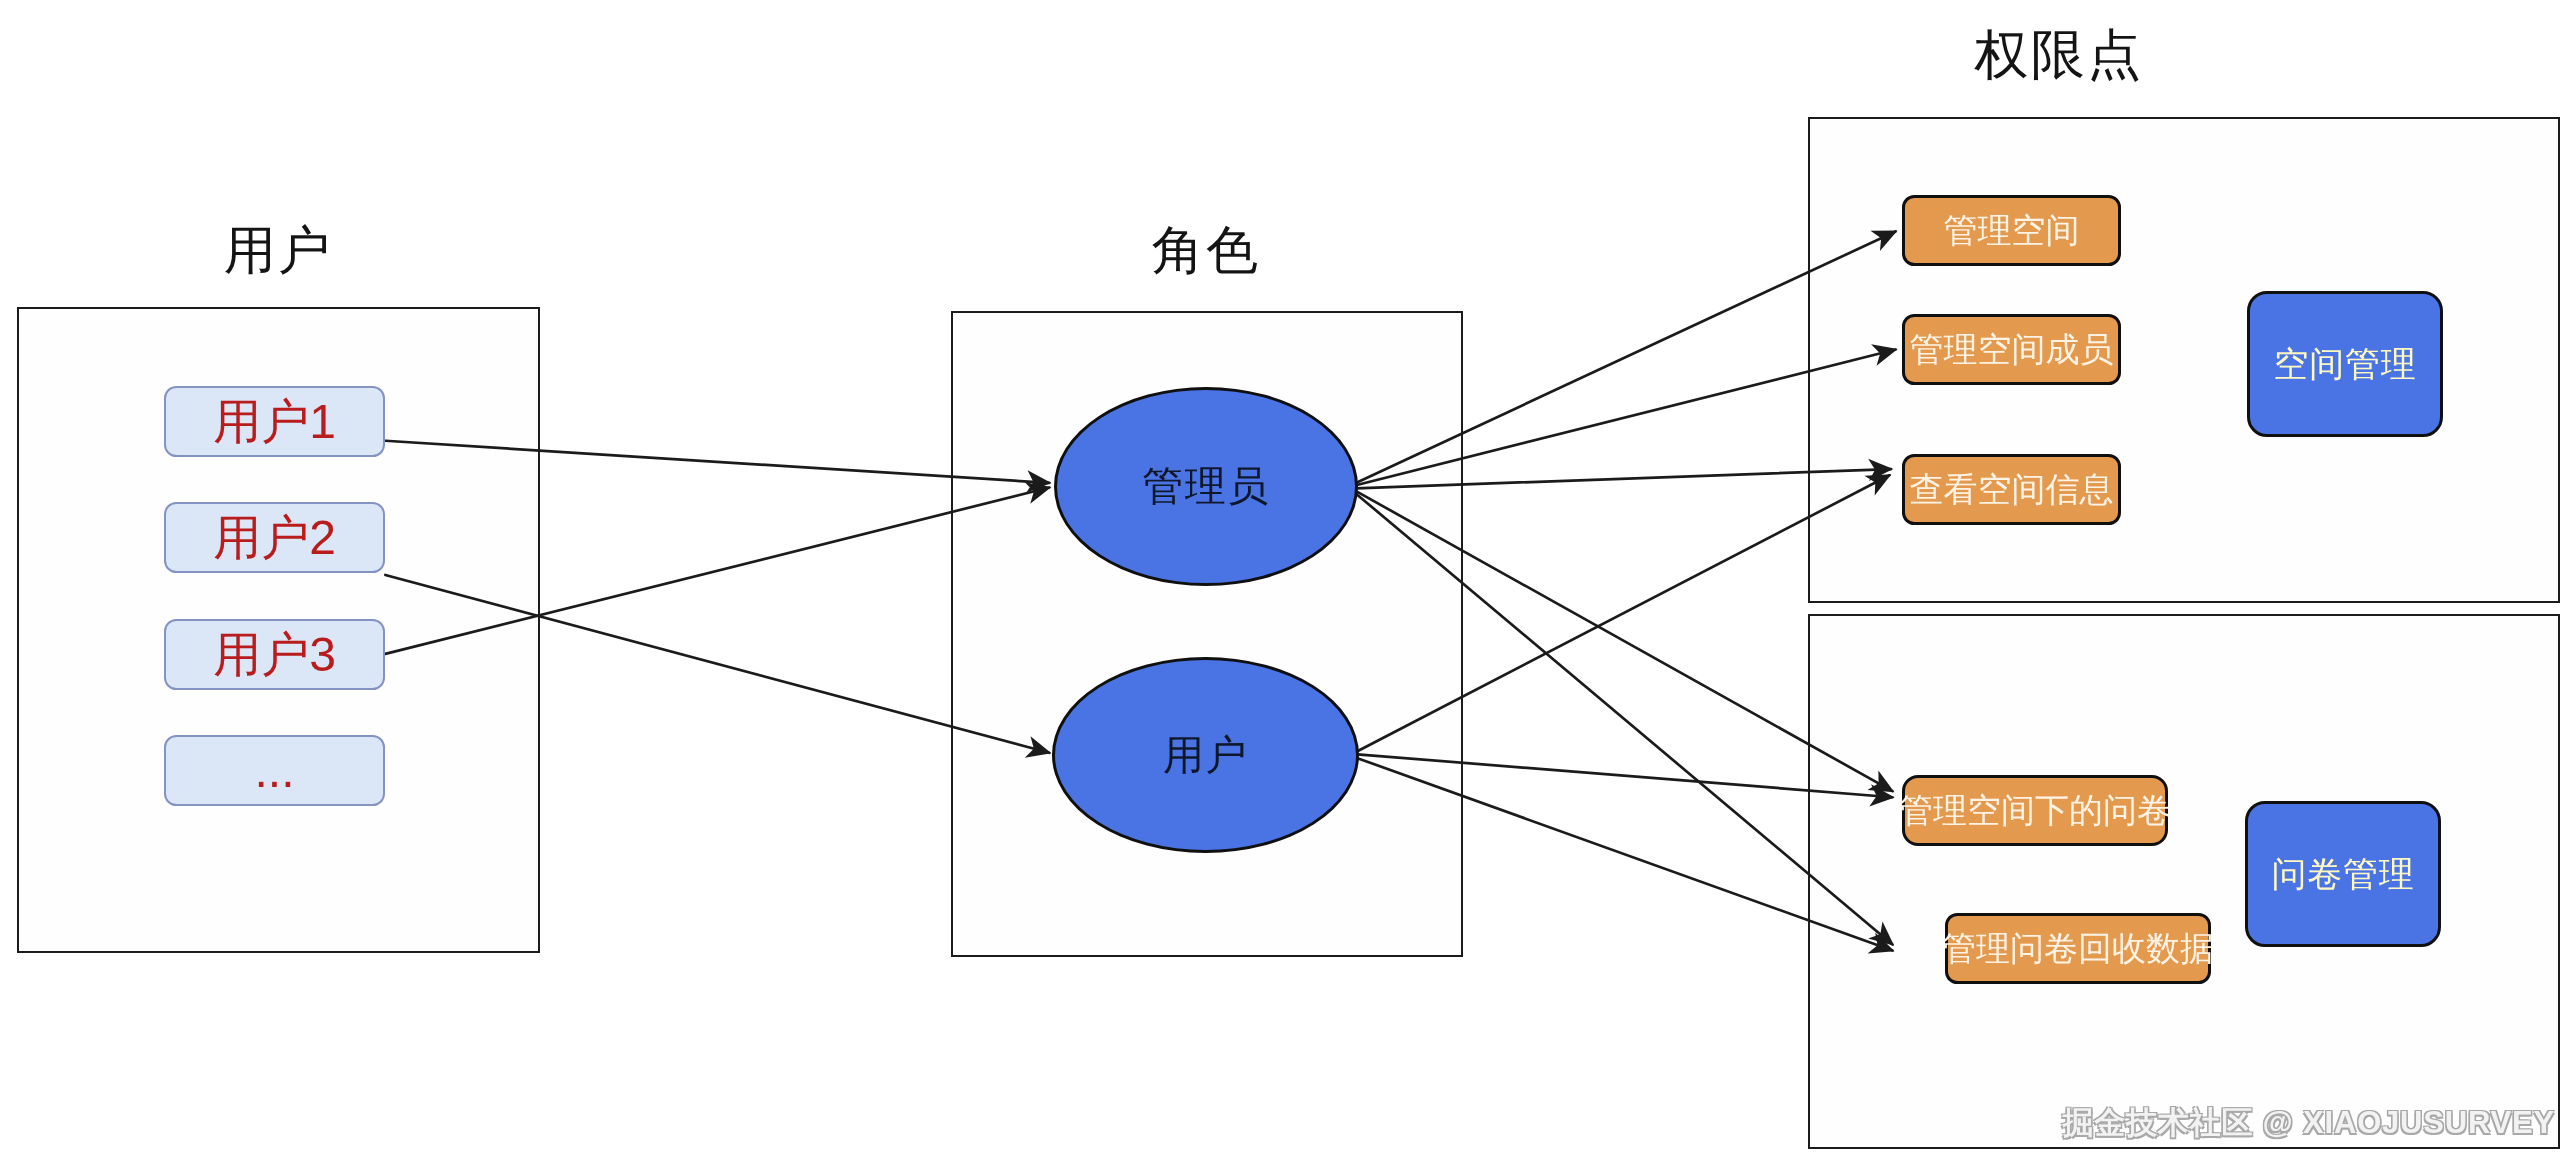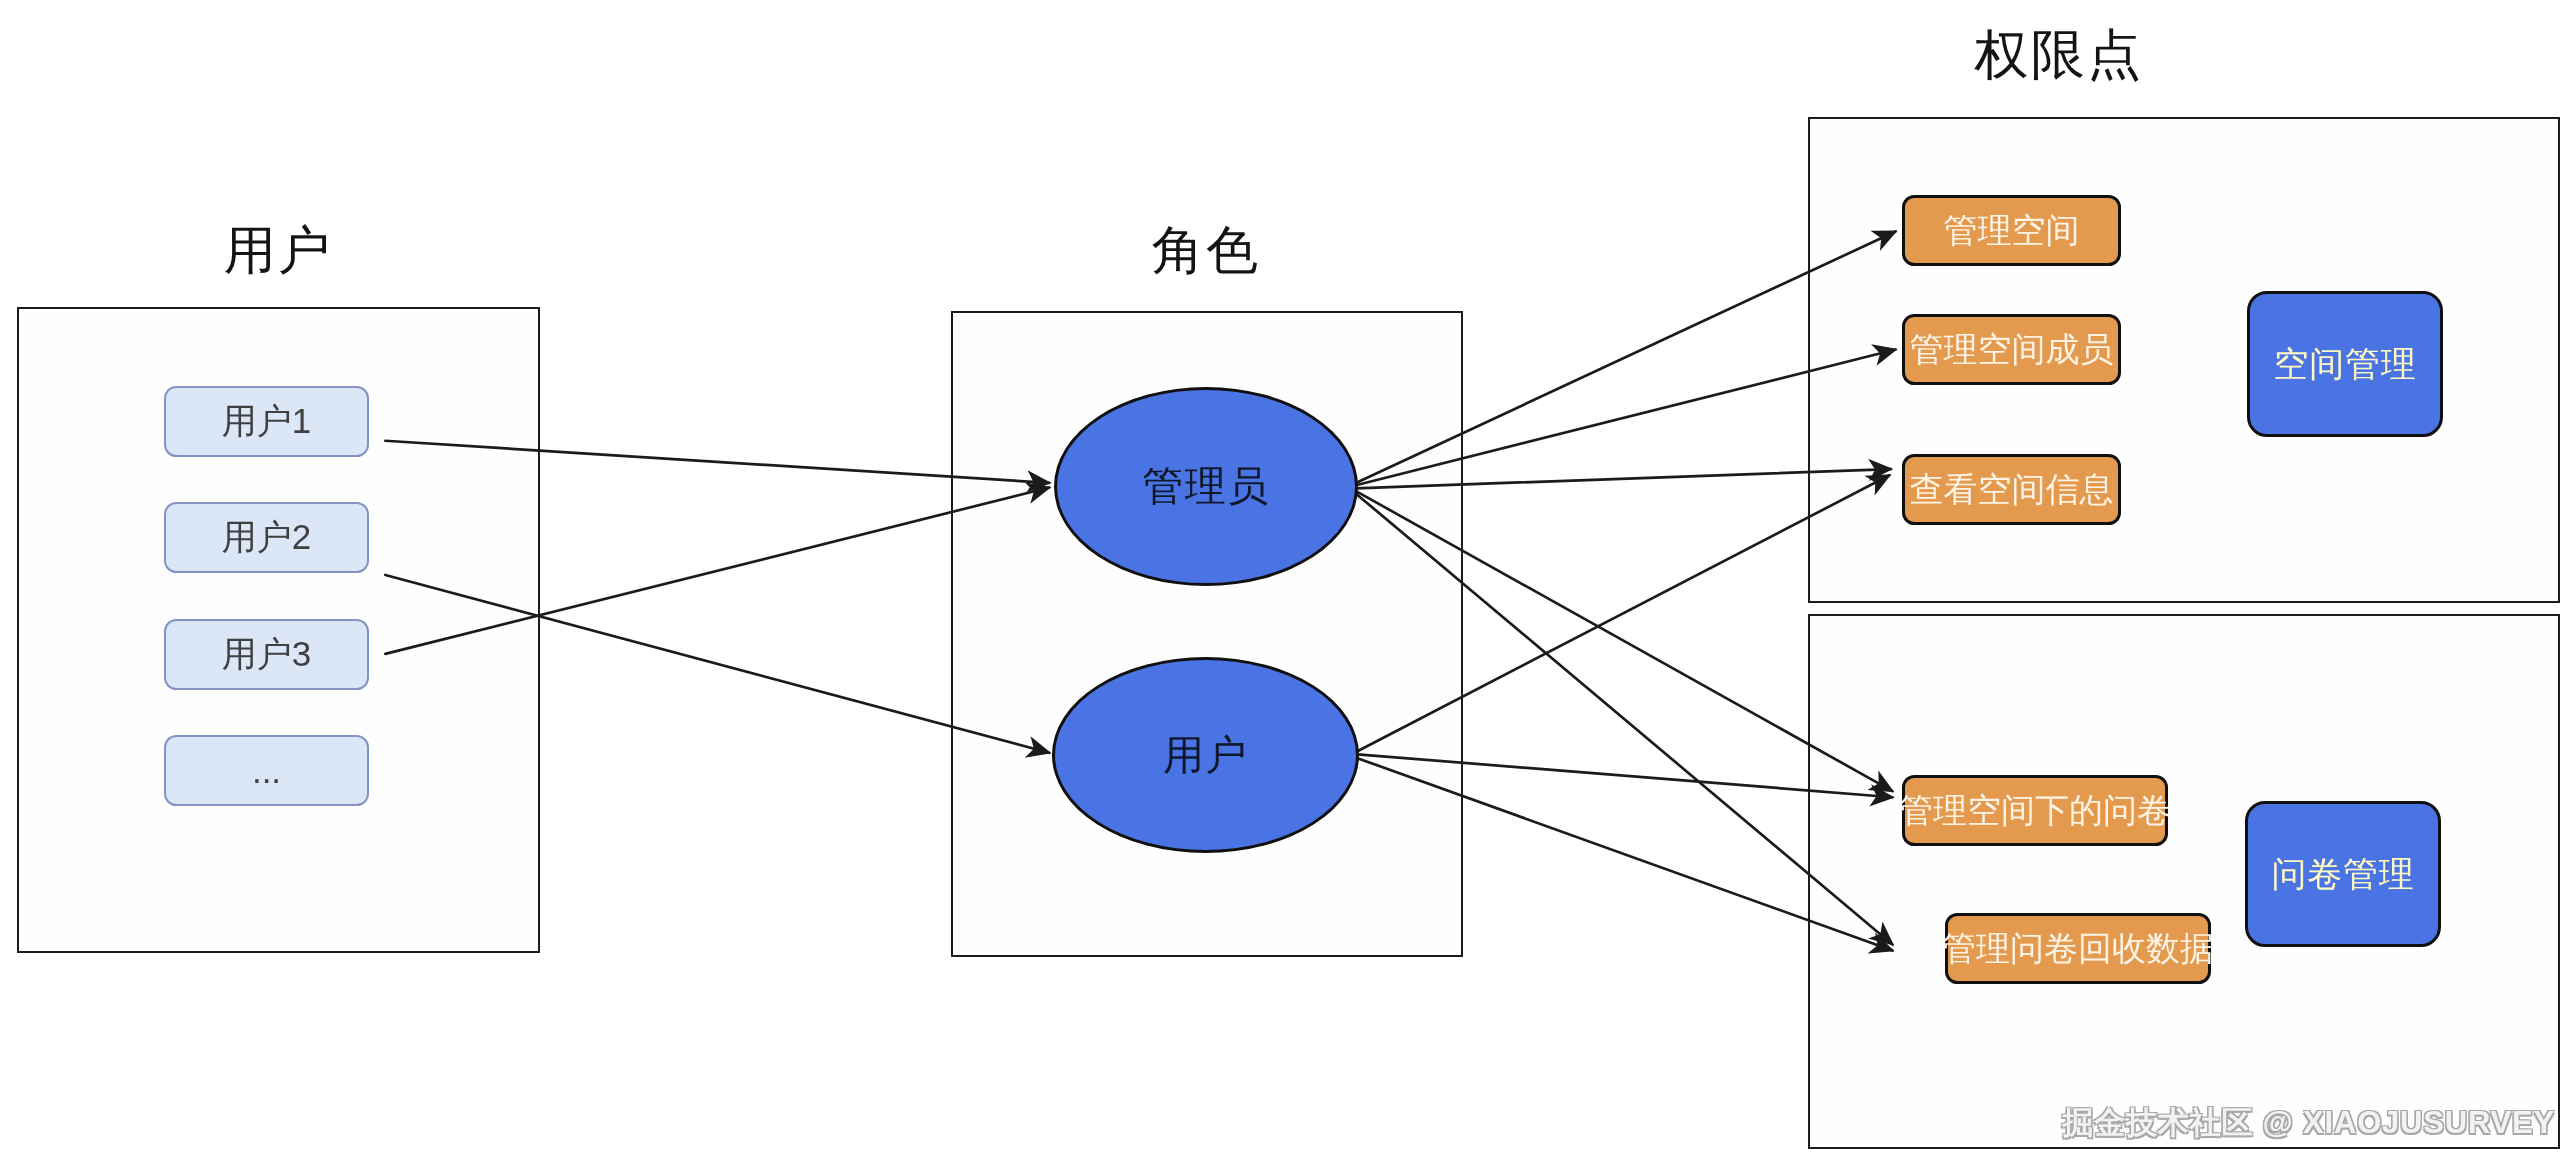--- a/index.html
+++ b/index.html
@@ -5,22 +5,22 @@
   html,body{margin:0;padding:0;background:#ffffff;}
   .canvas{position:relative;width:2576px;height:1156px;background:#ffffff;
           font-family:"Liberation Sans","DejaVu Sans",sans-serif;overflow:hidden;}
   .container{position:absolute;background:#fefefe;border:2.3px solid #1c1c1c;
              box-sizing:border-box;z-index:1;}
   .gtitle{position:absolute;color:#141414;font-size:52px;font-weight:500;
           text-align:center;letter-spacing:2.3px;z-index:2;white-space:nowrap;}
   .edges{position:absolute;left:0;top:0;z-index:5;pointer-events:none;}
   .node{position:absolute;display:flex;align-items:center;justify-content:center;
         box-sizing:border-box;z-index:10;white-space:nowrap;}
-  .userbox{left:164px;width:205px;height:71px;background:#dbe6f7;
-           border:2.3px solid #8494c2;border-radius:12.3px;font-size:35px;color:#404040;}
+  .userbox{left:164px;width:221px;height:71px;background:#dbe6f7;
+           border:2.3px solid #8494c2;border-radius:12.3px;font-size:48px;color:#b91c1c;}
   .ellipse{background:#4a74e4;border:3.1px solid #101010;border-radius:50%;
            color:#0f172a;font-size:41px;letter-spacing:1.5px;}
   .orange{background:#e49a4e;border:3.1px solid #101010;border-radius:12.3px;
           color:#fdf3e5;font-size:34px;}
   .bluebox{width:196px;height:146px;background:#4a74e4;border:3.1px solid #101010;
            border-radius:20px;color:#fef9c3;font-size:35px;letter-spacing:0.8px;}
   .watermark{position:absolute;right:21px;top:1102px;font-size:31px;font-weight:bold;
              color:#f2f2f2;letter-spacing:0.8px;z-index:12;
              text-shadow:-1.5px -1.5px 0 #a8a8a8,1.5px -1.5px 0 #a8a8a8,
                          -1.5px 1.5px 0 #a8a8a8,1.5px 1.5px 0 #a8a8a8;}
@@ -86,21 +86,21 @@
   <div class="node orange" style="left:1902px;top:314px;width:219px;height:71px;">
     <span>管理空间成员</span>
   </div>
   <div class="node orange" style="left:1902px;top:433px;width:219px;height:71px;margin-top:21px;">
     <span>查看空间信息</span>
   </div>
   <div class="node bluebox" style="left:2247px;top:291px;">
     <span>空间管理</span>
   </div>
 
-  <div class="node orange" style="left:1902px;top:775px;width:266px;height:71px;">
+  <div class="node orange" style="left:1902px;top:775px;width:266px;height:71px;border-radius:16px;">
     <span>管理空间下的问卷</span>
   </div>
   <div class="node orange" style="left:1902px;top:913px;width:266px;height:71px;margin-left:43px;">
     <span>管理问卷回收数据</span>
   </div>
   <div class="node bluebox" style="left:2245px;top:801px;">
     <span>问卷管理</span>
   </div>
 
   <div class="watermark">掘金技术社区 @ XIAOJUSURVEY</div>

